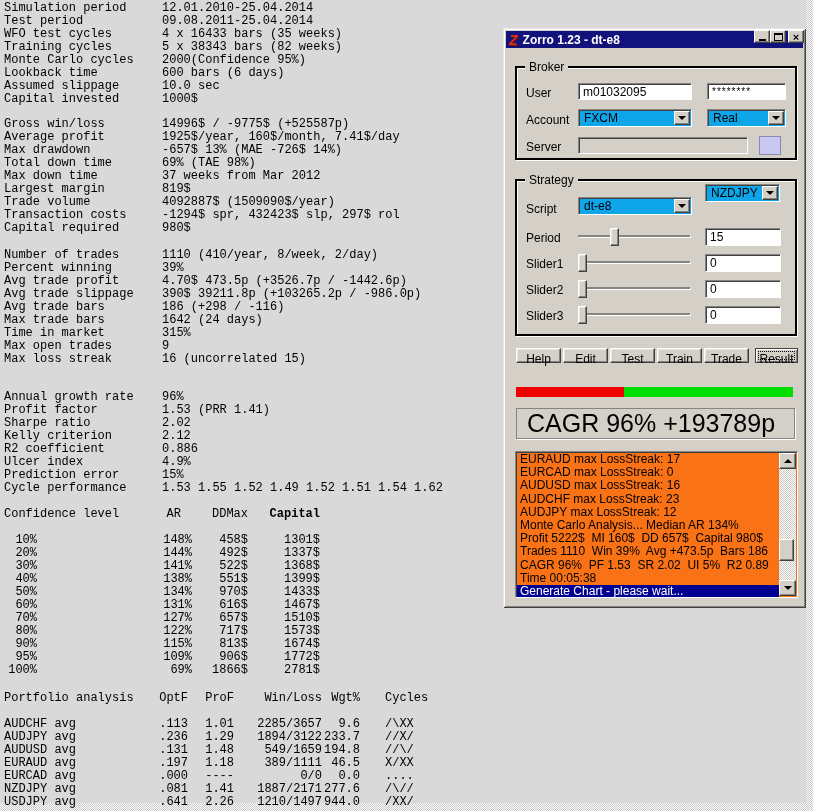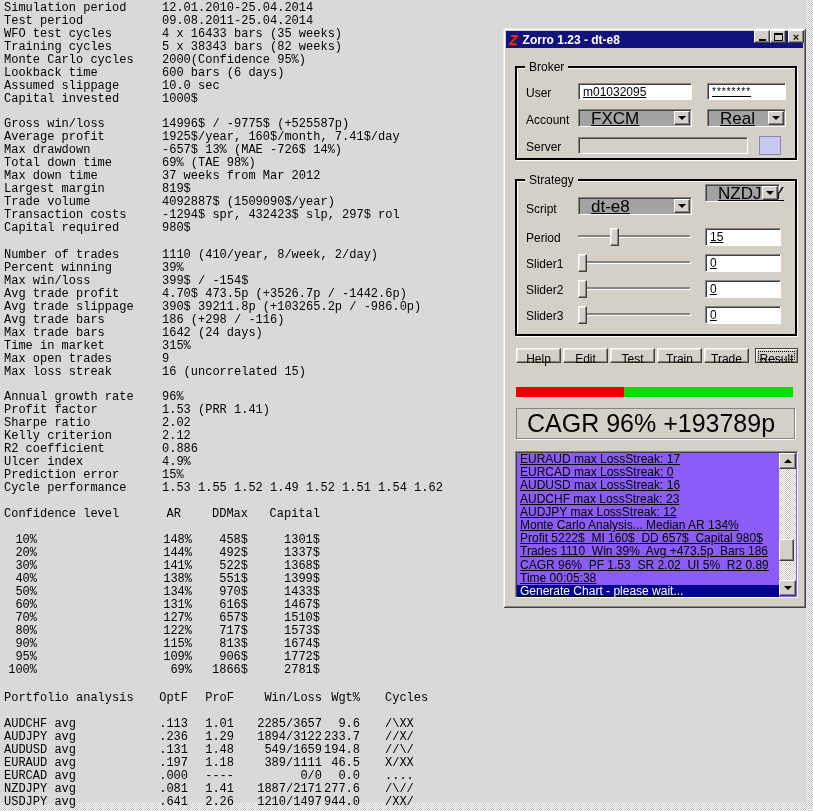--- a/index.html
+++ b/index.html
@@ -18,21 +18,21 @@
   .rsec { position:absolute; left:0; }
   #sec1 { top:2px; } #sec2 { top:118px; } #sec3 { top:249px; } #sec4 { top:391px; }
   .kv-line { display:flex; white-space:pre; }
   .kv-label { width:158px; white-space:pre; }
   .kv-value { white-space:pre; }
 
   #conf-header { position:absolute; top:508px; left:0; display:flex; white-space:pre; }
   #conf-rows   { position:absolute; top:534px; left:0; }
   .conf-row { display:flex; white-space:pre; }
   .chl  { width:145px; } .char { width:32px; text-align:right; }
-  .chdd { width:67px; text-align:right; } .chcap { width:72px; text-align:right; }
+  .chdd { width:67px; text-align:right; } .chcap { width:72px; text-align:right;font-weight:bold; }
   .cl   { width:33px; text-align:right; } .car { width:155px; text-align:right; }
   .cdd  { width:56px; text-align:right; } .ccap { width:72px; text-align:right; }
 
   #port-header { position:absolute; top:692px; left:0; display:flex; white-space:pre; }
   #port-rows   { position:absolute; top:718px; left:0; }
   .port-row { display:flex; white-space:pre; }
   .pl   { width:140px; } .popt { width:44px; text-align:right; }
   .pprof{ width:46px; text-align:right; } .pwl { width:88px; text-align:right; }
   .pwgt { width:38px; text-align:right; } .pcyc { margin-left:25px; }
 
@@ -58,26 +58,26 @@
 
   .groupbox { position:absolute; border:2px solid #000000;
     box-shadow: inset 1px 1px 0 #fff, 1px 1px 0 #fff; }
   #broker-box { left:12px; top:38px; width:282px; height:94px; }
   #strategy-box { left:12px; top:151px; width:282px; height:157px; }
   .gb-legend { position:absolute; top:-7px; left:8px; background:#d4d0c8;
     padding:0 4px; font-size:12px; line-height:13px; }
 
   .fld-label { position:absolute; font-size:12px; color:#000; }
   .sunken { border:1px solid; border-color:#848480 #ffffff #ffffff #848480;
-    box-shadow: inset 1px 1px 0 #404040; text-decoration: underline; }
+    box-shadow: inset 1px 1px 0 #404040; }
   .tbox { position:absolute; background:#fff; font-size:12px; line-height:14px;
     padding:1px 0 0 4px; white-space:pre; overflow:hidden; }
   .tbox.disabled { background:#d4d0c8; }
-  .combo { position:absolute; background:#a3a3a3; font-size:17px; line-height:15px;
-    padding:1px 0 0 12px; }
+  .combo { position:absolute; background:#0ea5e9; font-size:12px; line-height:15px;
+    padding:1px 0 0 5px; }
   .combo-arrow { position:absolute; right:1px; top:1px; bottom:1px; width:16px;
     background:#d4d0c8; border:1px solid; border-color:#fff #404040 #404040 #fff;
     box-shadow: inset -1px -1px 0 #848480;
     display:flex; align-items:center; justify-content:center; }
   .tri-down { width:0; height:0; border:4px solid transparent; border-top:4px solid #000;
     margin-top:4px; }
   #server-btn { position:absolute; left:256px; top:108px; width:22px; height:19px;
     background:#c8c8f0; border:1px solid #8888b0; }
 
   .slider-track { position:absolute; left:75px; width:112px; height:2px;
@@ -98,21 +98,21 @@
   #progress { position:absolute; left:13px; top:359px; width:277px; height:10px; display:flex; }
   #progress-red { height:100%; }
   #progress-green { height:100%; flex:1; }
 
   #result-box { position:absolute; left:13px; top:380px; width:279px; height:31px;
     border:1px solid #848480; box-shadow:1px 1px 0 #fff; }
   #result-text { font-size:25px; line-height:29px; padding-left:10px; white-space:pre;
     color:#000; letter-spacing:0; }
 
   #log-box { position:absolute; left:12px; top:423px; width:283px; height:147px;
-    background:#8b5cf6; padding:1px 18px 0 1px; overflow:hidden; }
+    background:#f97316; padding:1px 18px 0 1px; overflow:hidden; }
   .log-line { font-size:12px; line-height:13.2px; padding-left:3px; white-space:pre;
     color:#000; }
   .log-line.sel { background:#000090; color:#fff; }
 
   #scrollbar { position:absolute; right:1px; top:1px; bottom:1px; width:17px;
     display:flex; flex-direction:column; }
   .sb-btn { height:16px; background:#d4d0c8; border:1px solid;
     border-color:#fff #404040 #404040 #fff; box-shadow: inset -1px -1px 0 #848480;
     display:flex; align-items:center; justify-content:center; }
   #sb-track { flex:1; position:relative;
@@ -146,21 +146,20 @@
         <div class="kv-line"><span class="kv-label">Total down time</span><span class="kv-value">69% (TAE 98%)</span></div>
         <div class="kv-line"><span class="kv-label">Max down time</span><span class="kv-value">37 weeks from Mar 2012</span></div>
         <div class="kv-line"><span class="kv-label">Largest margin</span><span class="kv-value">819$</span></div>
         <div class="kv-line"><span class="kv-label">Trade volume</span><span class="kv-value">4092887$ (1509090$/year)</span></div>
         <div class="kv-line"><span class="kv-label">Transaction costs</span><span class="kv-value">-1294$ spr, 432423$ slp, 297$ rol</span></div>
         <div class="kv-line"><span class="kv-label">Capital required</span><span class="kv-value">980$</span></div>
       </div>
     <div class="rsec" id="sec3">
         <div class="kv-line"><span class="kv-label">Number of trades</span><span class="kv-value">1110 (410/year, 8/week, 2/day)</span></div>
         <div class="kv-line"><span class="kv-label">Percent winning</span><span class="kv-value">39%</span></div>
-        <div class="kv-line"><span class="kv-label">Max win/loss</span><span class="kv-value">399$ / -154$</span></div>
         <div class="kv-line"><span class="kv-label">Avg trade profit</span><span class="kv-value">4.70$ 473.5p (+3526.7p / -1442.6p)</span></div>
         <div class="kv-line"><span class="kv-label">Avg trade slippage</span><span class="kv-value">390$ 39211.8p (+103265.2p / -986.0p)</span></div>
         <div class="kv-line"><span class="kv-label">Avg trade bars</span><span class="kv-value">186 (+298 / -116)</span></div>
         <div class="kv-line"><span class="kv-label">Max trade bars</span><span class="kv-value">1642 (24 days)</span></div>
         <div class="kv-line"><span class="kv-label">Time in market</span><span class="kv-value">315%</span></div>
         <div class="kv-line"><span class="kv-label">Max open trades</span><span class="kv-value">9</span></div>
         <div class="kv-line"><span class="kv-label">Max loss streak</span><span class="kv-value">16 (uncorrelated 15)</span></div>
       </div>
     <div class="rsec" id="sec4">
         <div class="kv-line"><span class="kv-label">Annual growth rate</span><span class="kv-value">96%</span></div>

